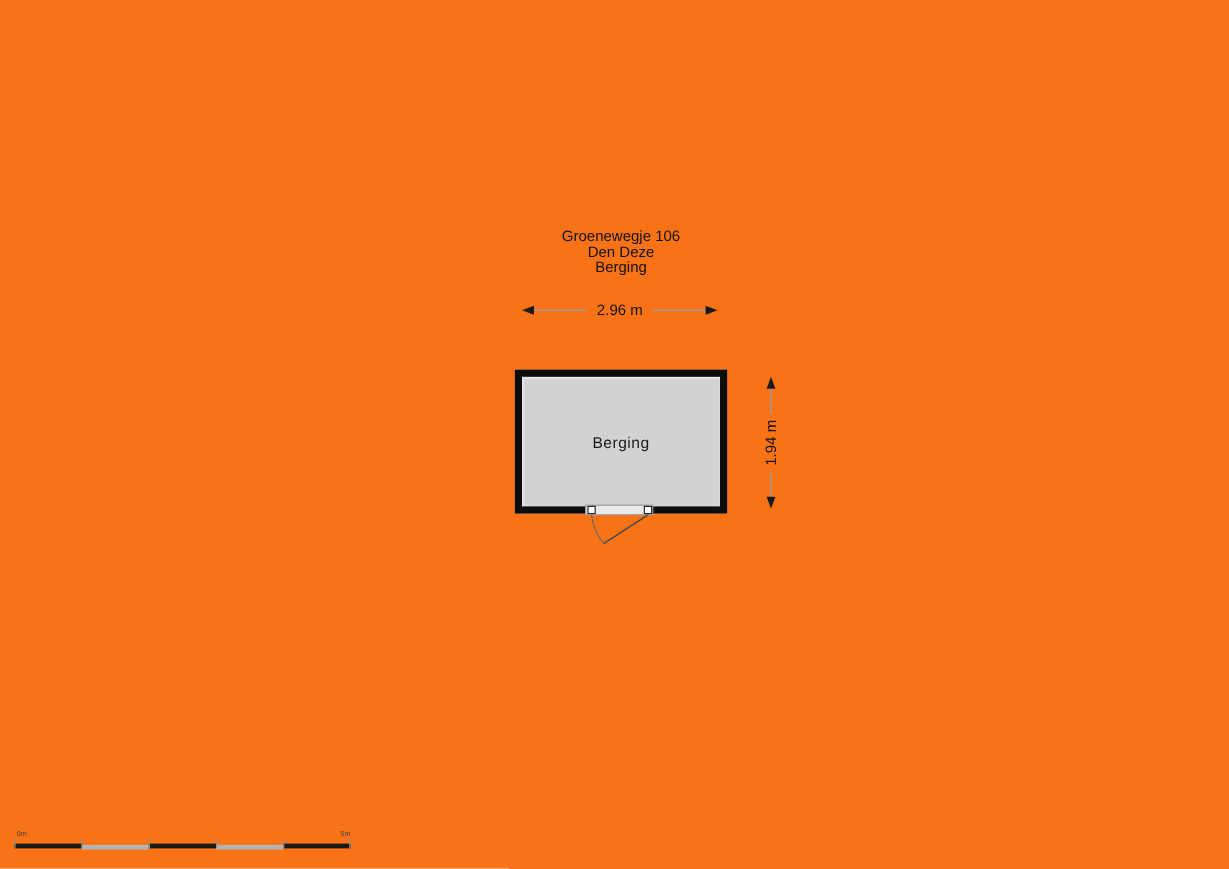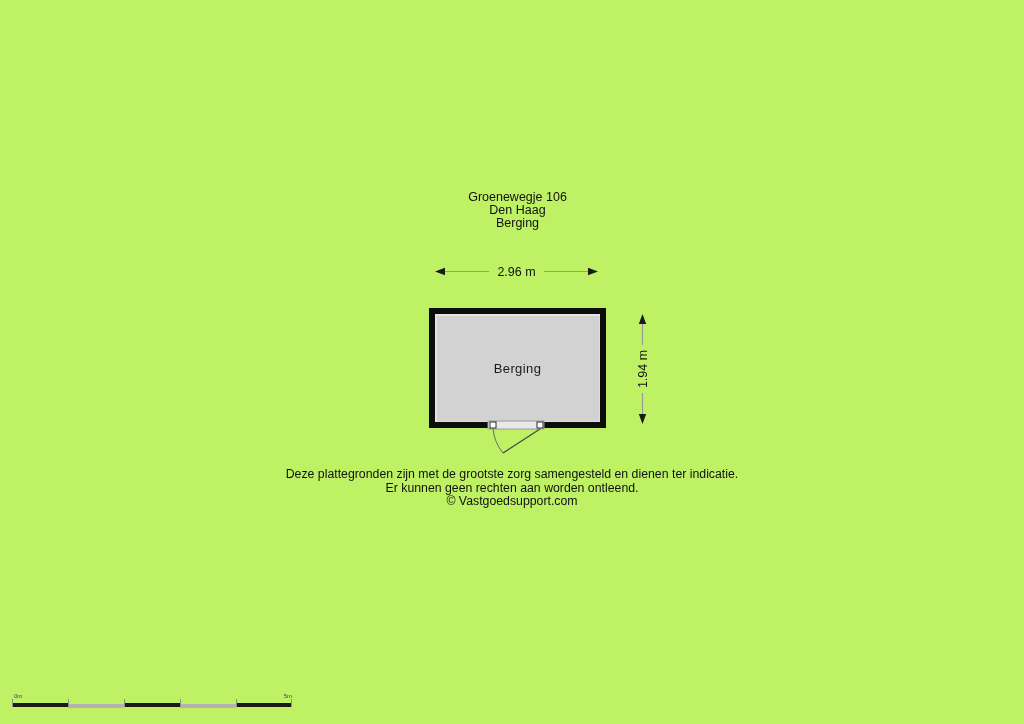--- a/index.html
+++ b/index.html
@@ -5,41 +5,41 @@
   html, body {
     margin: 0;
     padding: 0;
     background: #ffffff;
     font-family: "Liberation Sans", sans-serif;
   }
   #canvas {
     position: relative;
     width: 1024px;
     height: 724px;
-    background: #bef264;
+    background: #f97316;
     overflow: hidden;
   }
 
   
   .title-block {
     position: absolute;
     left: 330px;
     top: 191px;
     width: 375px;
     text-align: center;
     font-size: 12.5px;
     line-height: 13px;
     color: #111111;
   }
 
   
   .dim-h {
     position: absolute;
     left: 435px;
-    top: 264px;
+    top: 251px;
     width: 163px;
     height: 15px;
   }
 
   
   .room {
     position: absolute;
     left: 429px;
     top: 308px;
     width: 177px;
@@ -127,21 +127,21 @@
     font-family: "Liberation Sans", sans-serif;
   }
 </style>
 </head>
 <body>
 
 <div id="canvas">
 
   <div class="title-block">
     <div>Groenewegje 106</div>
-    <div>Den Haag</div>
+    <div>Den Deze</div>
     <div>Berging</div>
   </div>
 
   <div class="dim-h">
     <svg width="163" height="15" viewBox="0 0 163 15">
       <line x1="9" y1="7.5" x2="54" y2="7.5" stroke="#9a9a9a" stroke-width="1.2"></line>
       <line x1="109" y1="7.5" x2="154" y2="7.5" stroke="#9a9a9a" stroke-width="1.2"></line>
       <polygon points="0,7.5 10,3.8 10,11.2" fill="#1a1a1a"></polygon>
       <polygon points="163,7.5 153,3.8 153,11.2" fill="#1a1a1a"></polygon>
       <text x="81.5" y="11.5" text-anchor="middle" font-size="12.5" fill="#111111">2.96 m</text>
@@ -163,25 +163,20 @@
   <div class="dim-v">
     <svg width="15" height="110" viewBox="0 0 15 110">
       <line x1="7.5" y1="9" x2="7.5" y2="31" stroke="#9a9a9a" stroke-width="1.2"></line>
       <line x1="7.5" y1="79" x2="7.5" y2="101" stroke="#9a9a9a" stroke-width="1.2"></line>
       <polygon points="7.5,0 3.8,10 11.2,10" fill="#1a1a1a"></polygon>
       <polygon points="7.5,110 3.8,100 11.2,100" fill="#1a1a1a"></polygon>
       <text x="7.5" y="55" text-anchor="middle" font-size="12.5" fill="#111111" transform="rotate(-90 7.5 55) translate(0 4)">1.94 m</text>
     </svg>
   </div>
 
-  <div class="disclaimer">
-    <div>Deze plattegronden zijn met de grootste zorg samengesteld en dienen ter indicatie.</div>
-    <div>Er kunnen geen rechten aan worden ontleend.</div>
-    <div>© Vastgoedsupport.com</div>
-  </div>
 
   <div class="scalebar">
     <span class="lbl lbl-start">0m</span>
     <span class="lbl lbl-end">5m</span>
     <div class="bar">
       <div class="seg seg-dark"></div>
       <div class="seg seg-light"></div>
       <div class="seg seg-dark"></div>
       <div class="seg seg-light"></div>
       <div class="seg seg-dark"></div>

